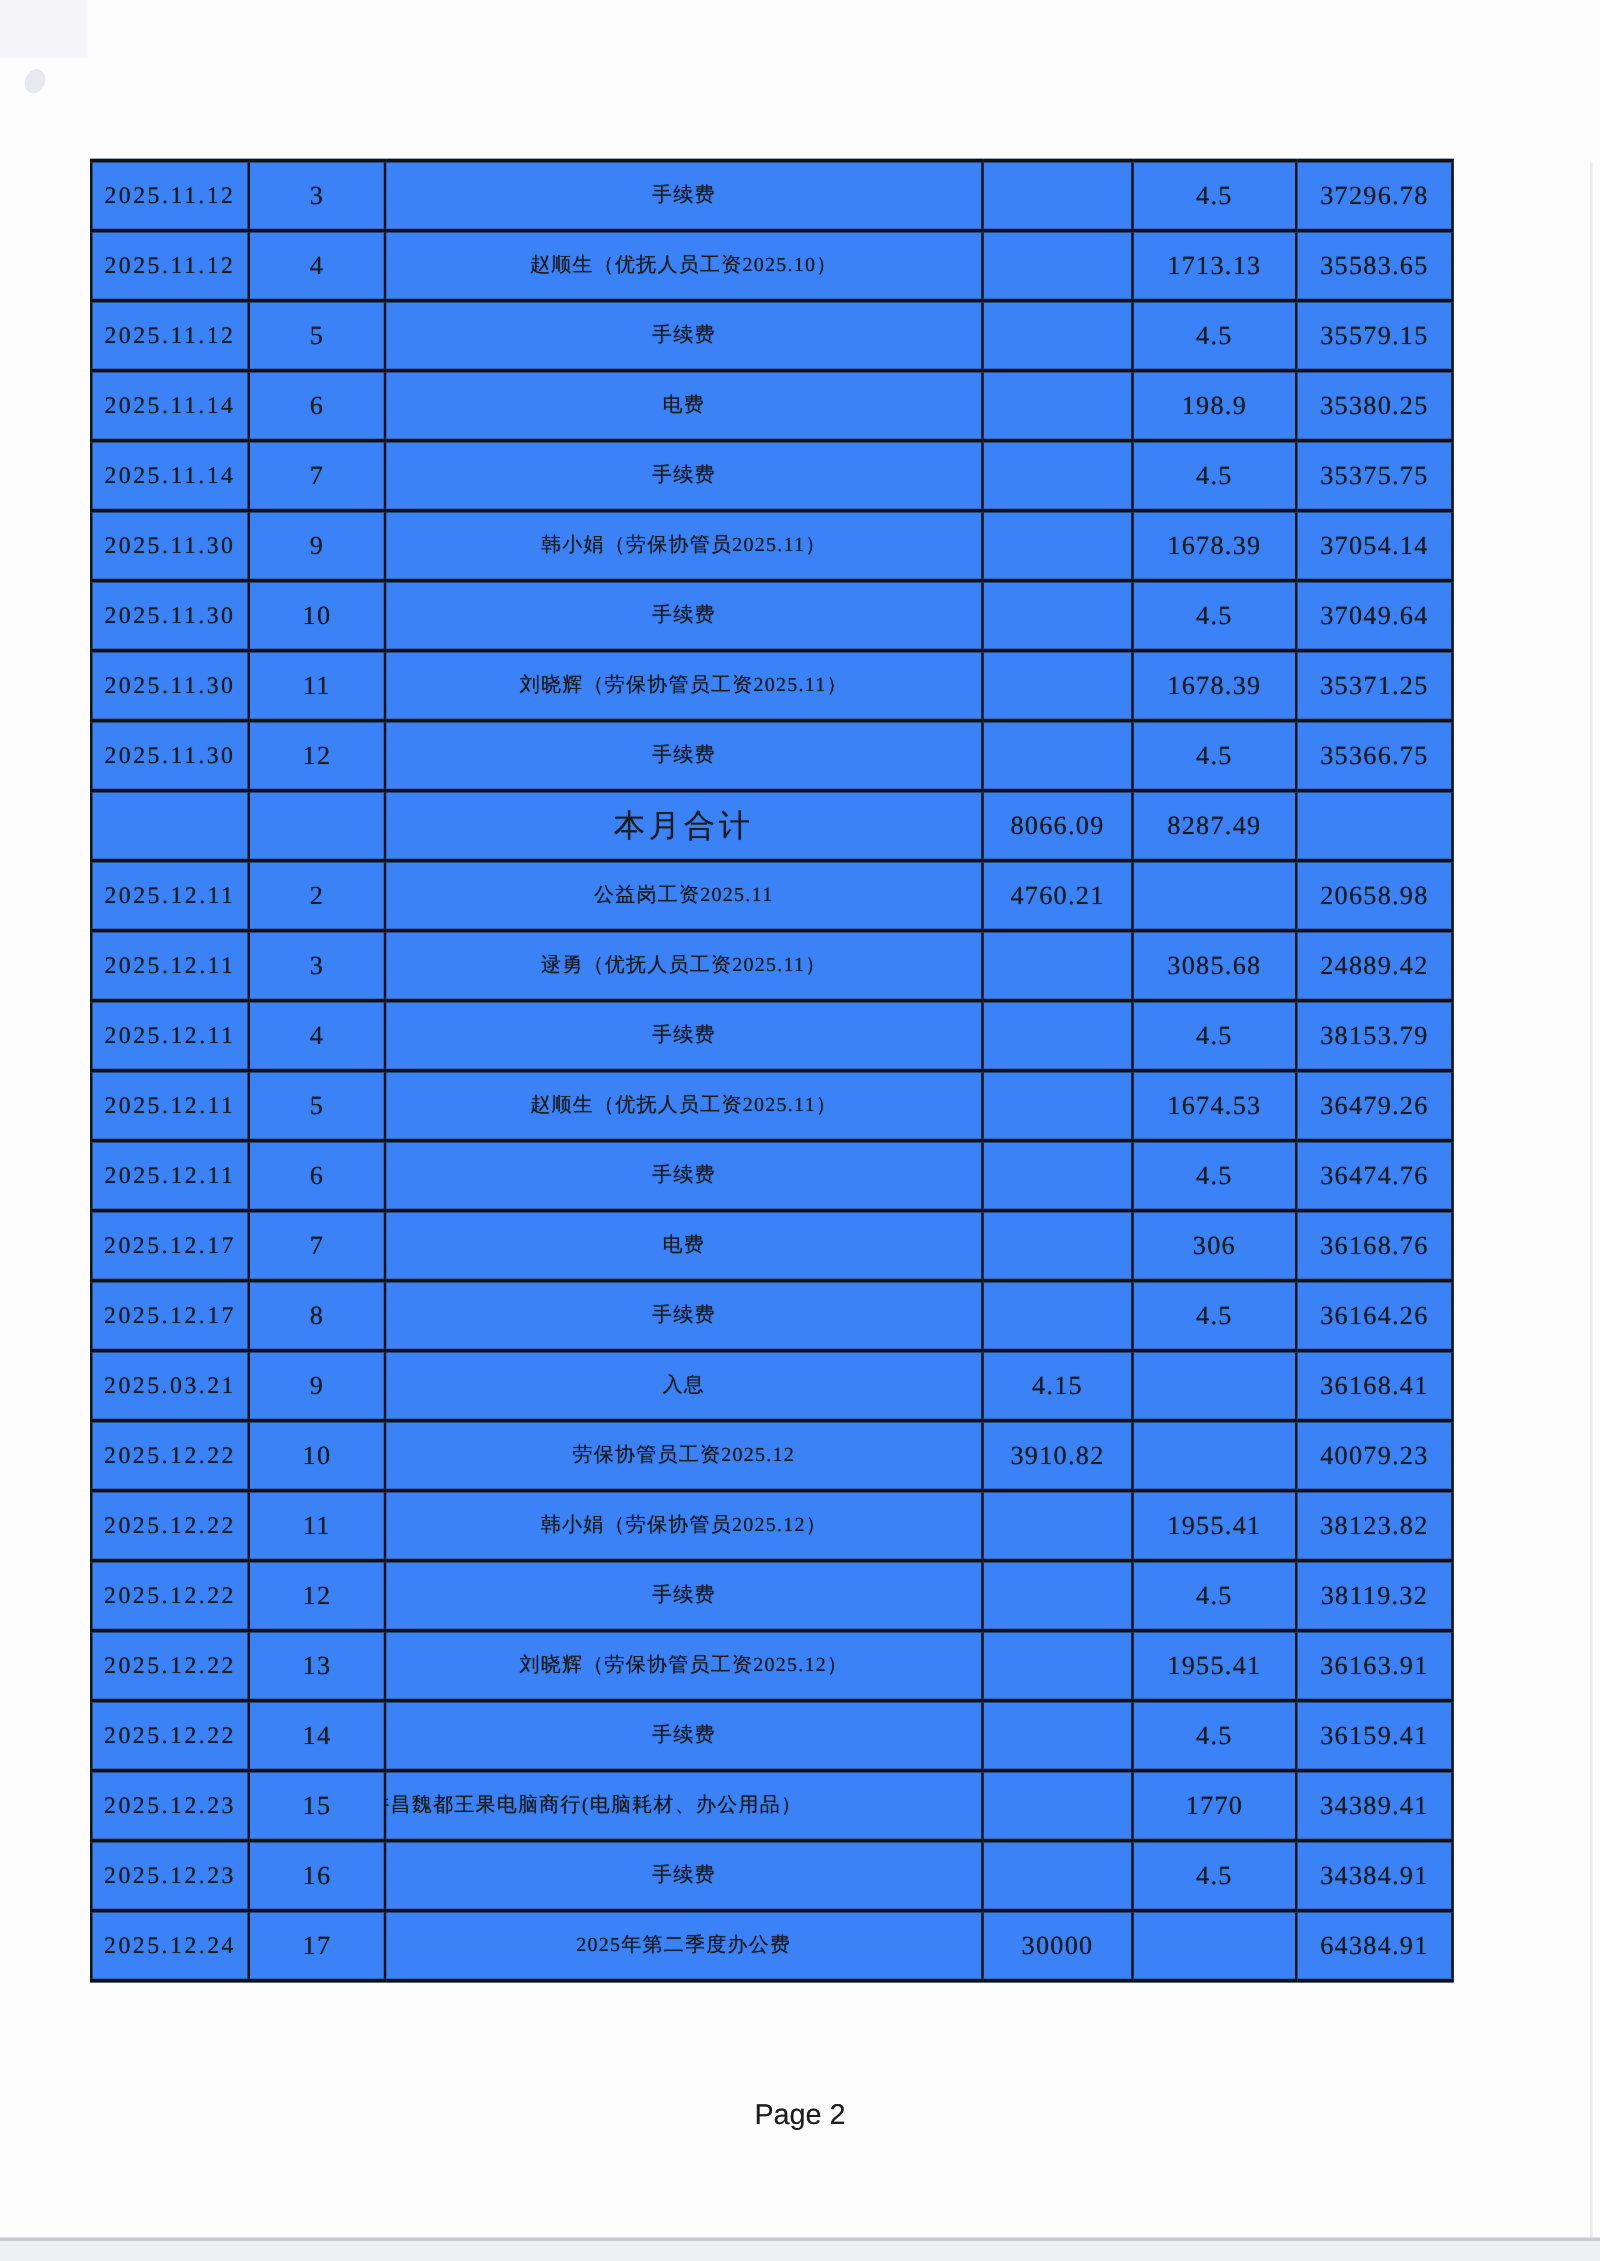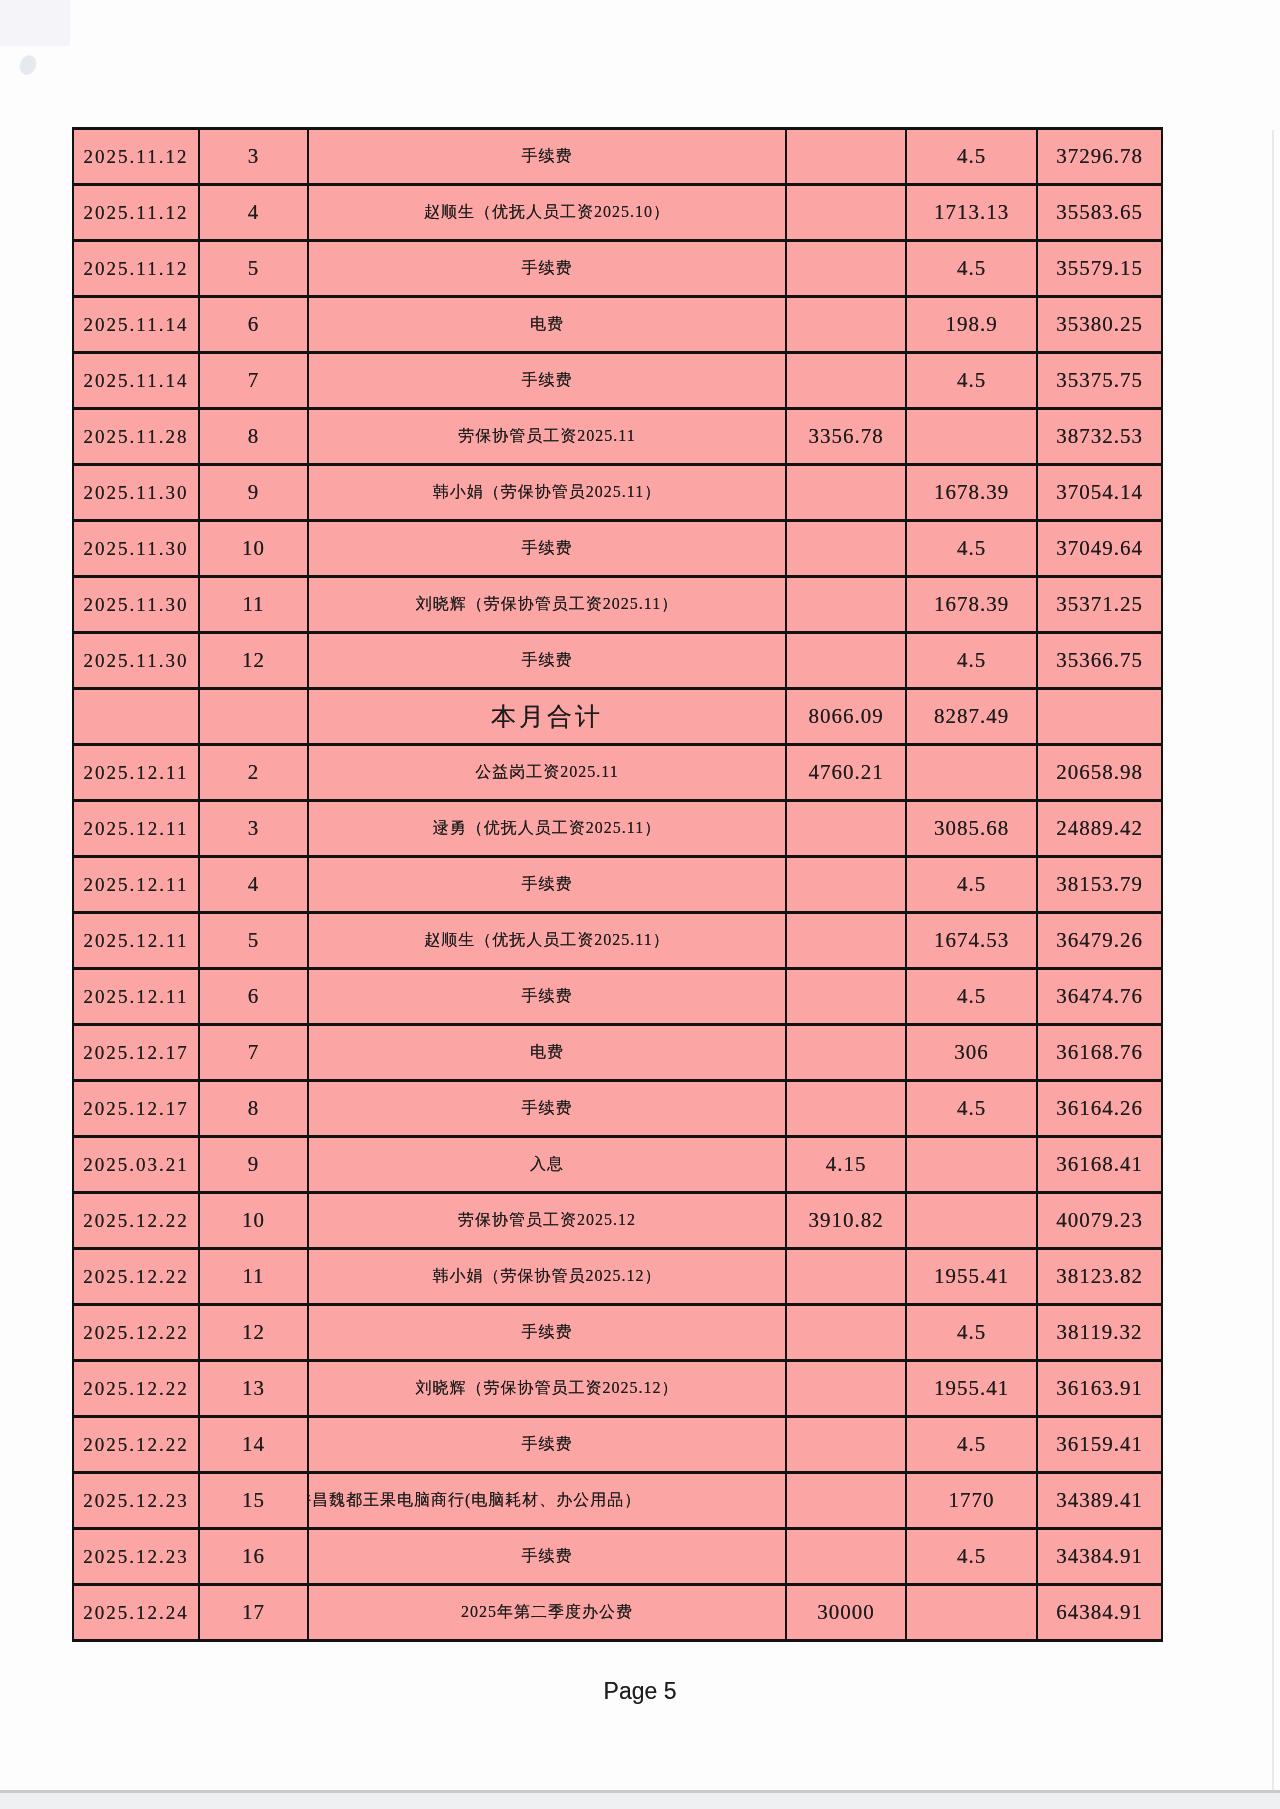--- a/index.html
+++ b/index.html
@@ -8,21 +8,21 @@
     background:#fdfdfe;
     position:relative;overflow:hidden;
     font-family:"Liberation Serif","DejaVu Serif",serif;
     color:#1c1c1c;
   }
   
   .ledger{
     position:absolute;left:72px;top:127px;
     border-collapse:collapse;table-layout:fixed;
     width:1089px;
-    background:#fca5a5;
+    background:#3b82f6;
   }
   .ledger td{
     border-left:2px solid #121212;
     border-right:2px solid #121212;
     border-top:3px solid #121212;
     border-bottom:3px solid #121212;
     height:53px;
     text-align:center;vertical-align:middle;
     overflow:hidden;
     padding:0 2px;
@@ -115,28 +115,20 @@
       </tr>
       <tr>
         <td class="col-date">2025.11.14</td>
         <td class="col-no">7</td>
         <td class="col-desc">手续费</td>
         <td class="col-income"></td>
         <td class="col-expense">4.5</td>
         <td class="col-balance">35375.75</td>
       </tr>
       <tr>
-        <td class="col-date">2025.11.28</td>
-        <td class="col-no">8</td>
-        <td class="col-desc">劳保协管员工资2025.11</td>
-        <td class="col-income">3356.78</td>
-        <td class="col-expense"></td>
-        <td class="col-balance">38732.53</td>
-      </tr>
-      <tr>
         <td class="col-date">2025.11.30</td>
         <td class="col-no">9</td>
         <td class="col-desc">韩小娟（劳保协管员2025.11）</td>
         <td class="col-income"></td>
         <td class="col-expense">1678.39</td>
         <td class="col-balance">37054.14</td>
       </tr>
       <tr>
         <td class="col-date">2025.11.30</td>
         <td class="col-no">10</td>
@@ -293,13 +285,13 @@
         <td class="col-date">2025.12.24</td>
         <td class="col-no">17</td>
         <td class="col-desc">2025年第二季度办公费</td>
         <td class="col-income">30000</td>
         <td class="col-expense"></td>
         <td class="col-balance">64384.91</td>
       </tr>
     </tbody>
 </table>
 
-<div class="footer">Page 5</div>
+<div class="footer">Page 2</div>
 
 </body></html>

